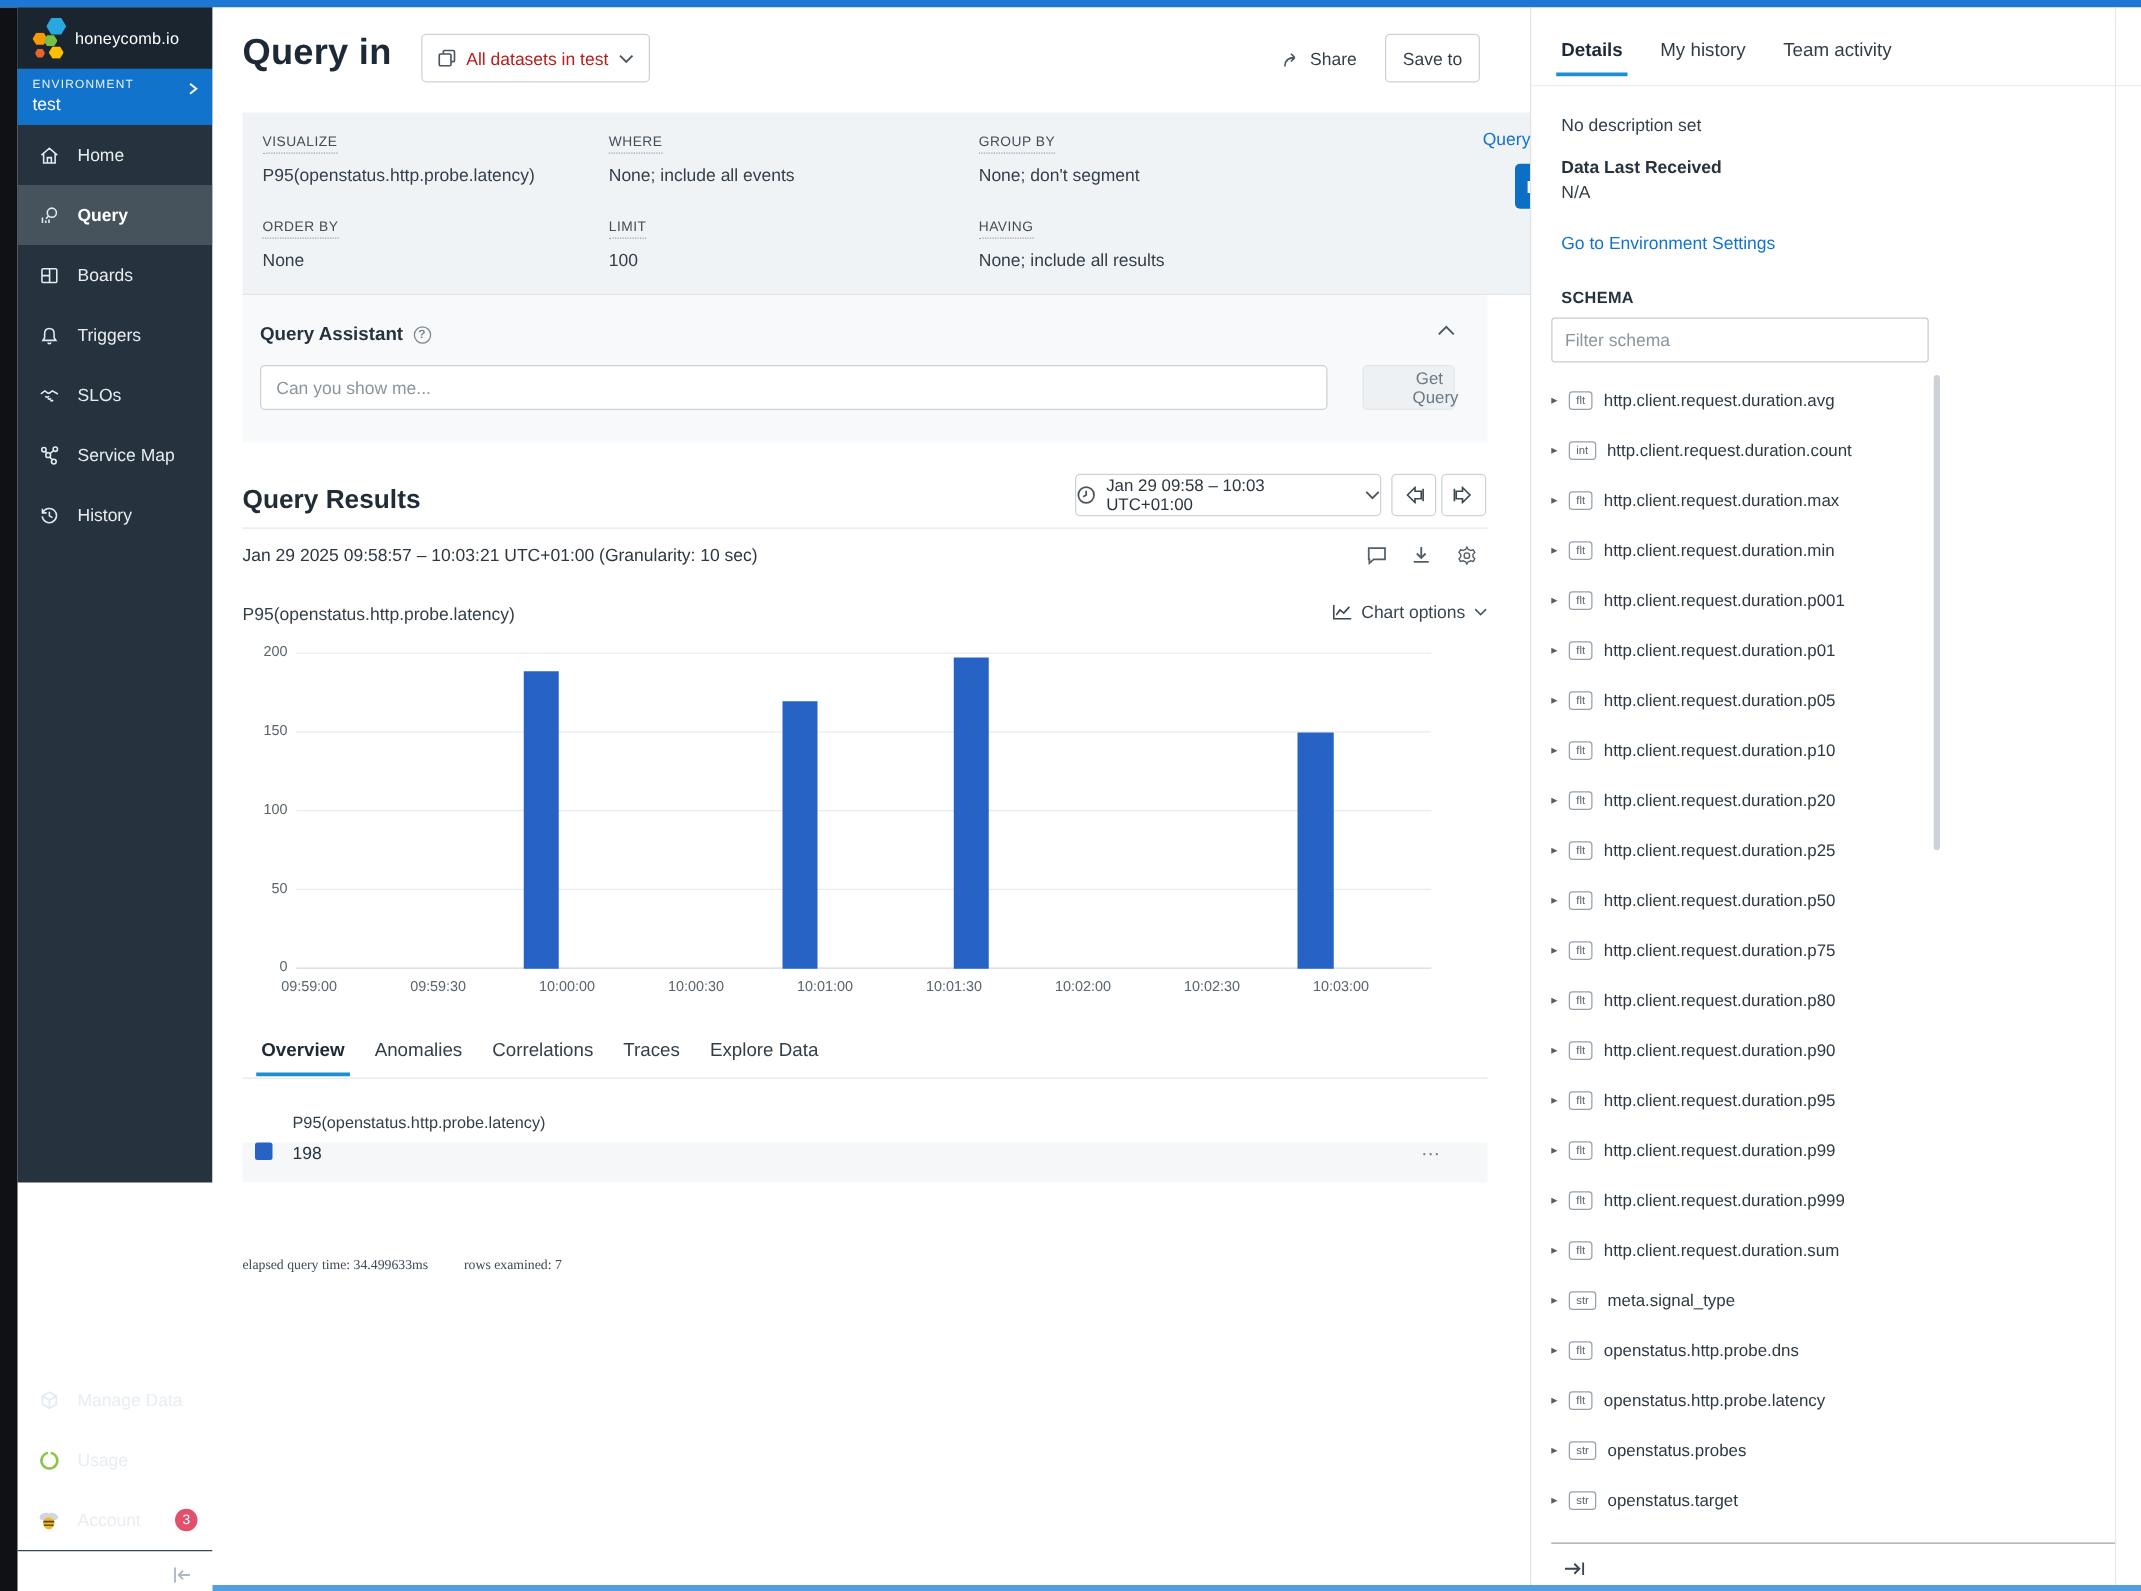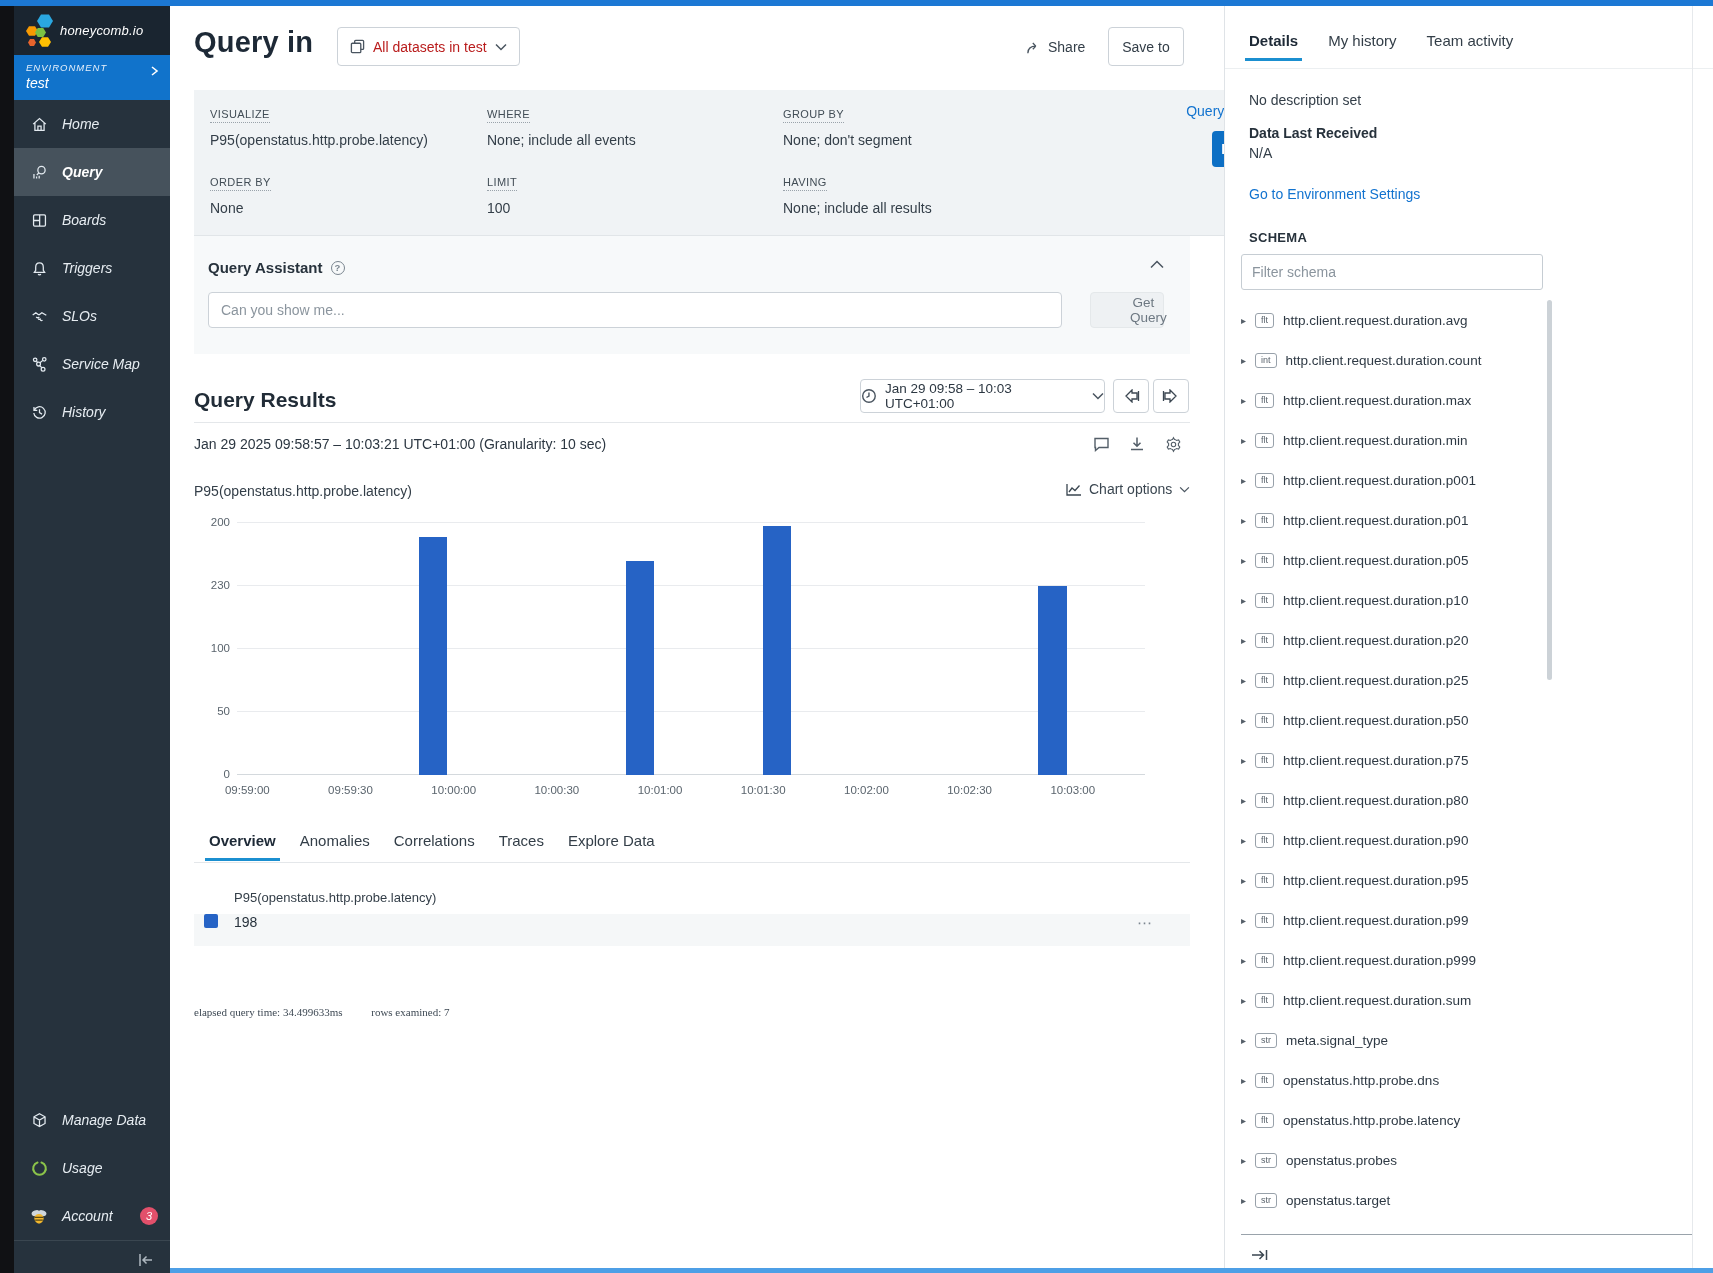--- a/index.html
+++ b/index.html
@@ -8,21 +8,21 @@
           font-family:"Liberation Sans",sans-serif;color:#333e48;}
   .abs{position:absolute;}
 
   
   .topbar{left:0;top:0;width:1713px;height:6px;background:#1c78d4;}
   .bottombar{left:170px;top:1268px;width:1543px;height:5px;background:#4d9fe6;}
   .leftstrip{left:0;top:6px;width:14px;height:1267px;background:#101114;}
   .winedge{left:1692px;top:6px;width:1px;height:1262px;background:#e6e9ec;}
 
   
-  .sidebar{left:14px;top:6px;width:156px;height:1267px;background:#26323d;font-style:italic;}
+  .sidebar{left:14px;top:6px;width:156px;height:940px;background:#26323d;}
   .logo-row{position:absolute;left:0;top:0;width:156px;height:49px;background:#1a2530;display:flex;align-items:center;padding-left:12px;}
   .hexwrap{position:relative;width:30px;height:34px;margin-right:4px;flex:none;}
   .hex{position:absolute;clip-path:polygon(25% 6%,75% 6%,100% 50%,75% 94%,25% 94%,0% 50%);}
   .brand{color:#fff;font-size:13px;letter-spacing:.2px;}
   .env{position:absolute;left:0;top:49px;width:156px;height:45px;background:#1173cb;color:#fff;padding:7px 10px 0 12px;}
   .env-label{font-size:9.5px;letter-spacing:1px;color:#e8f1fb;}
   .env-name{font-size:14px;margin-top:2px;}
   .env-chev{position:absolute;right:10px;top:10px;}
   .nav{position:absolute;left:0;top:94px;width:156px;}
   .nav2{position:absolute;left:0;top:1090px;width:156px;}
@@ -365,21 +365,21 @@
       <span>Chart options</span>
       <svg width="11" height="7" viewBox="0 0 12 8">
           <path d="M1 1.5 L6 6.5 L11 1.5" fill="none" stroke="#4a5560" stroke-width="1.4"></path>
         </svg>
     </div>
 
     <div id="ylabels">
         <div class="ylab" style="left: 20px; top: 762px;">0</div>
         <div class="ylab" style="left: 20px; top: 699px;">50</div>
         <div class="ylab" style="left: 20px; top: 636px;">100</div>
-        <div class="ylab" style="left: 20px; top: 573px;">230</div>
+        <div class="ylab" style="left: 20px; top: 573px;">150</div>
         <div class="ylab" style="left: 20px; top: 510px;">200</div>
       </div>
     <div class="plot" id="plot">
         <div class="gridline zero" style="bottom: 0%;"></div>
         <div class="gridline" style="bottom: 25%;"></div>
         <div class="gridline" style="bottom: 50%;"></div>
         <div class="gridline" style="bottom: 75%;"></div>
         <div class="gridline" style="bottom: 100%;"></div>
         <div class="bar" title="09:59:50 : 189" style="left: 20.0758%; width: 3.10606%; height: 94.5%; background: rgb(38, 99, 197);"></div>
         <div class="bar" title="10:00:50 : 170" style="left: 42.803%; width: 3.10606%; height: 85%; background: rgb(38, 99, 197);"></div>

